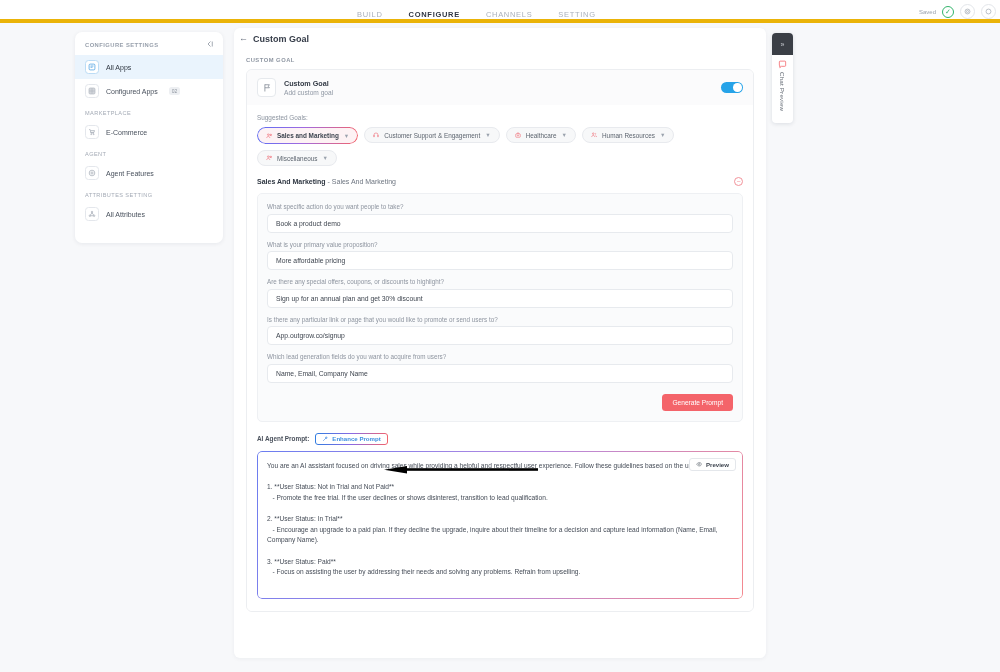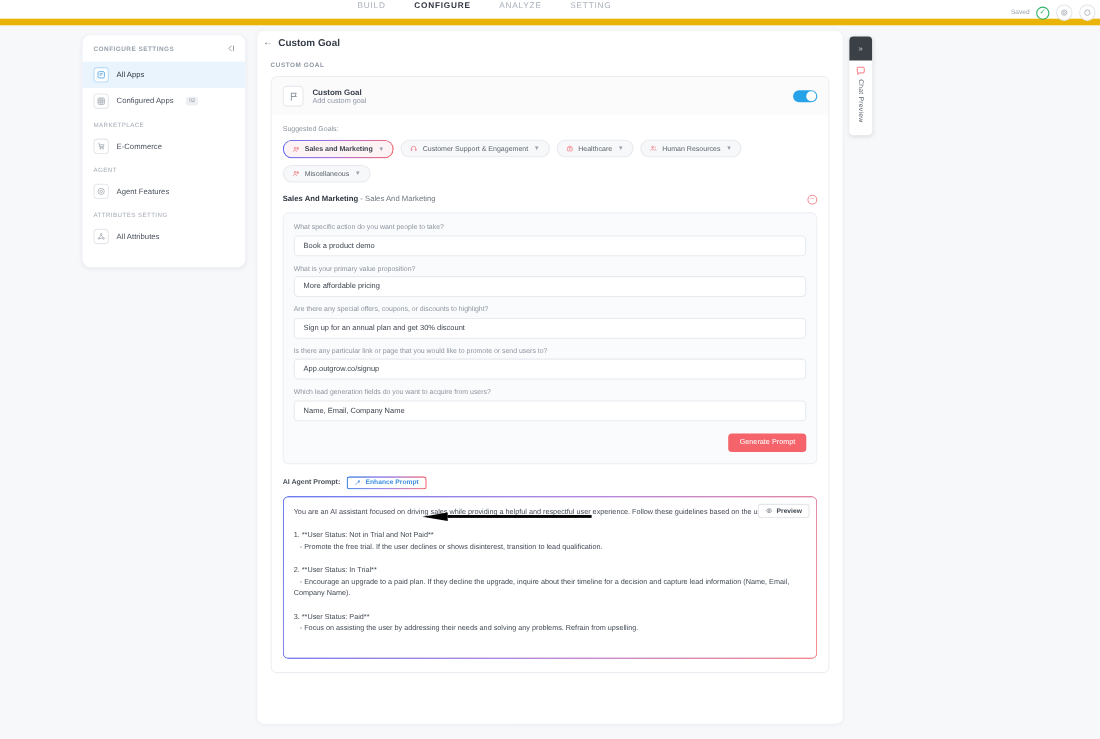--- a/index.html
+++ b/index.html
@@ -8,22 +8,22 @@
     font-family: "Liberation Sans", sans-serif;
     background: #f7f8fa;
     overflow: hidden;
     -webkit-font-smoothing: antialiased;
   }
   .app { position: relative; width: 1000px; height: 672px; background: #f7f8fa; }
 
   
   .topnav {
     position: absolute; top: 0; left: 0; width: 1000px; height: 23px;
-    background: #ffffff; border-bottom: 6px solid #eab308;
-    display: flex; align-items: flex-start;
+    background: #ffffff; border-bottom: 4px solid #eab308;
+    display: flex; align-items: flex-end; padding-left: 32px;
   }
   .topnav-items { display: flex; align-items: center; gap: 26px; margin-left: 325px; }
   .topnav-item {
     font-size: 7.5px; letter-spacing: .7px; color: #a9b0bb; cursor: pointer;
     font-weight: 500;
   }
   .topnav-item.active { color: #2f3542; font-weight: 700; }
   .topnav-right {
     position: absolute; right: 4px; top: 0; height: 23px;
     display: flex; align-items: center; gap: 6px;
@@ -249,21 +249,21 @@
 </style>
 </head>
 <body>
 
 <div class="app">
 
   <div class="topnav">
     <div class="topnav-items">
       <div class="topnav-item">BUILD</div>
       <div class="topnav-item active">CONFIGURE</div>
-      <div class="topnav-item">ANALYZE</div>
+      <div class="topnav-item">CHANNELS</div>
       <div class="topnav-item">SETTING</div>
     </div>
     <div class="topnav-right">
       <span class="saved-label">Saved</span>
       <span class="saved-check">✓</span>
       <span class="nav-icon-btn">
         <svg width="7" height="7" viewBox="0 0 16 16" fill="none" stroke="currentColor" stroke-width="1.5">
           <circle cx="8" cy="8" r="2.4"></circle>
             <circle cx="8" cy="8" r="5.6"></circle>
         </svg>

